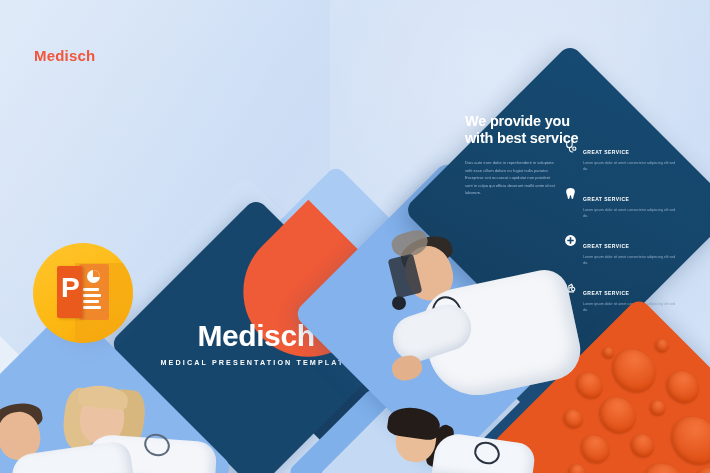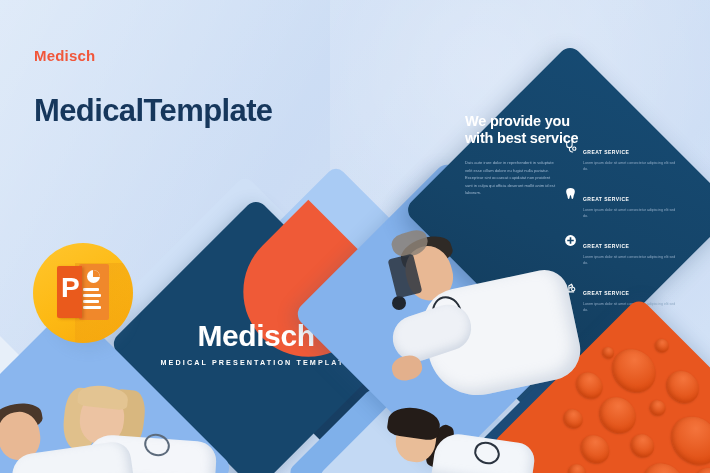--- a/index.html
+++ b/index.html
@@ -528,21 +528,20 @@
   <div class="person" id="doctor-female">
     <div class="hair f2-pony"></div>
     <div class="skin f2-head"></div>
     <div class="hair f2-hair"></div>
     <div class="coat f2-coat"></div>
     <div class="steth f2-steth"></div>
   </div>
 
   <div class="headline">
     <div class="brand">Medisch</div>
-    <div class="title">MedicalTemplate</div>
   </div>
 
   <div class="ppt-badge">
     <div class="ppt-shadow"></div>
     <div class="ppt-circle">
       <div class="inner-shade"></div>
       <div class="ppt-doc">
         <div class="panel-right"></div>
         <div class="pie"></div>
         <div class="line" style="top:24px; width:16px;"></div>

